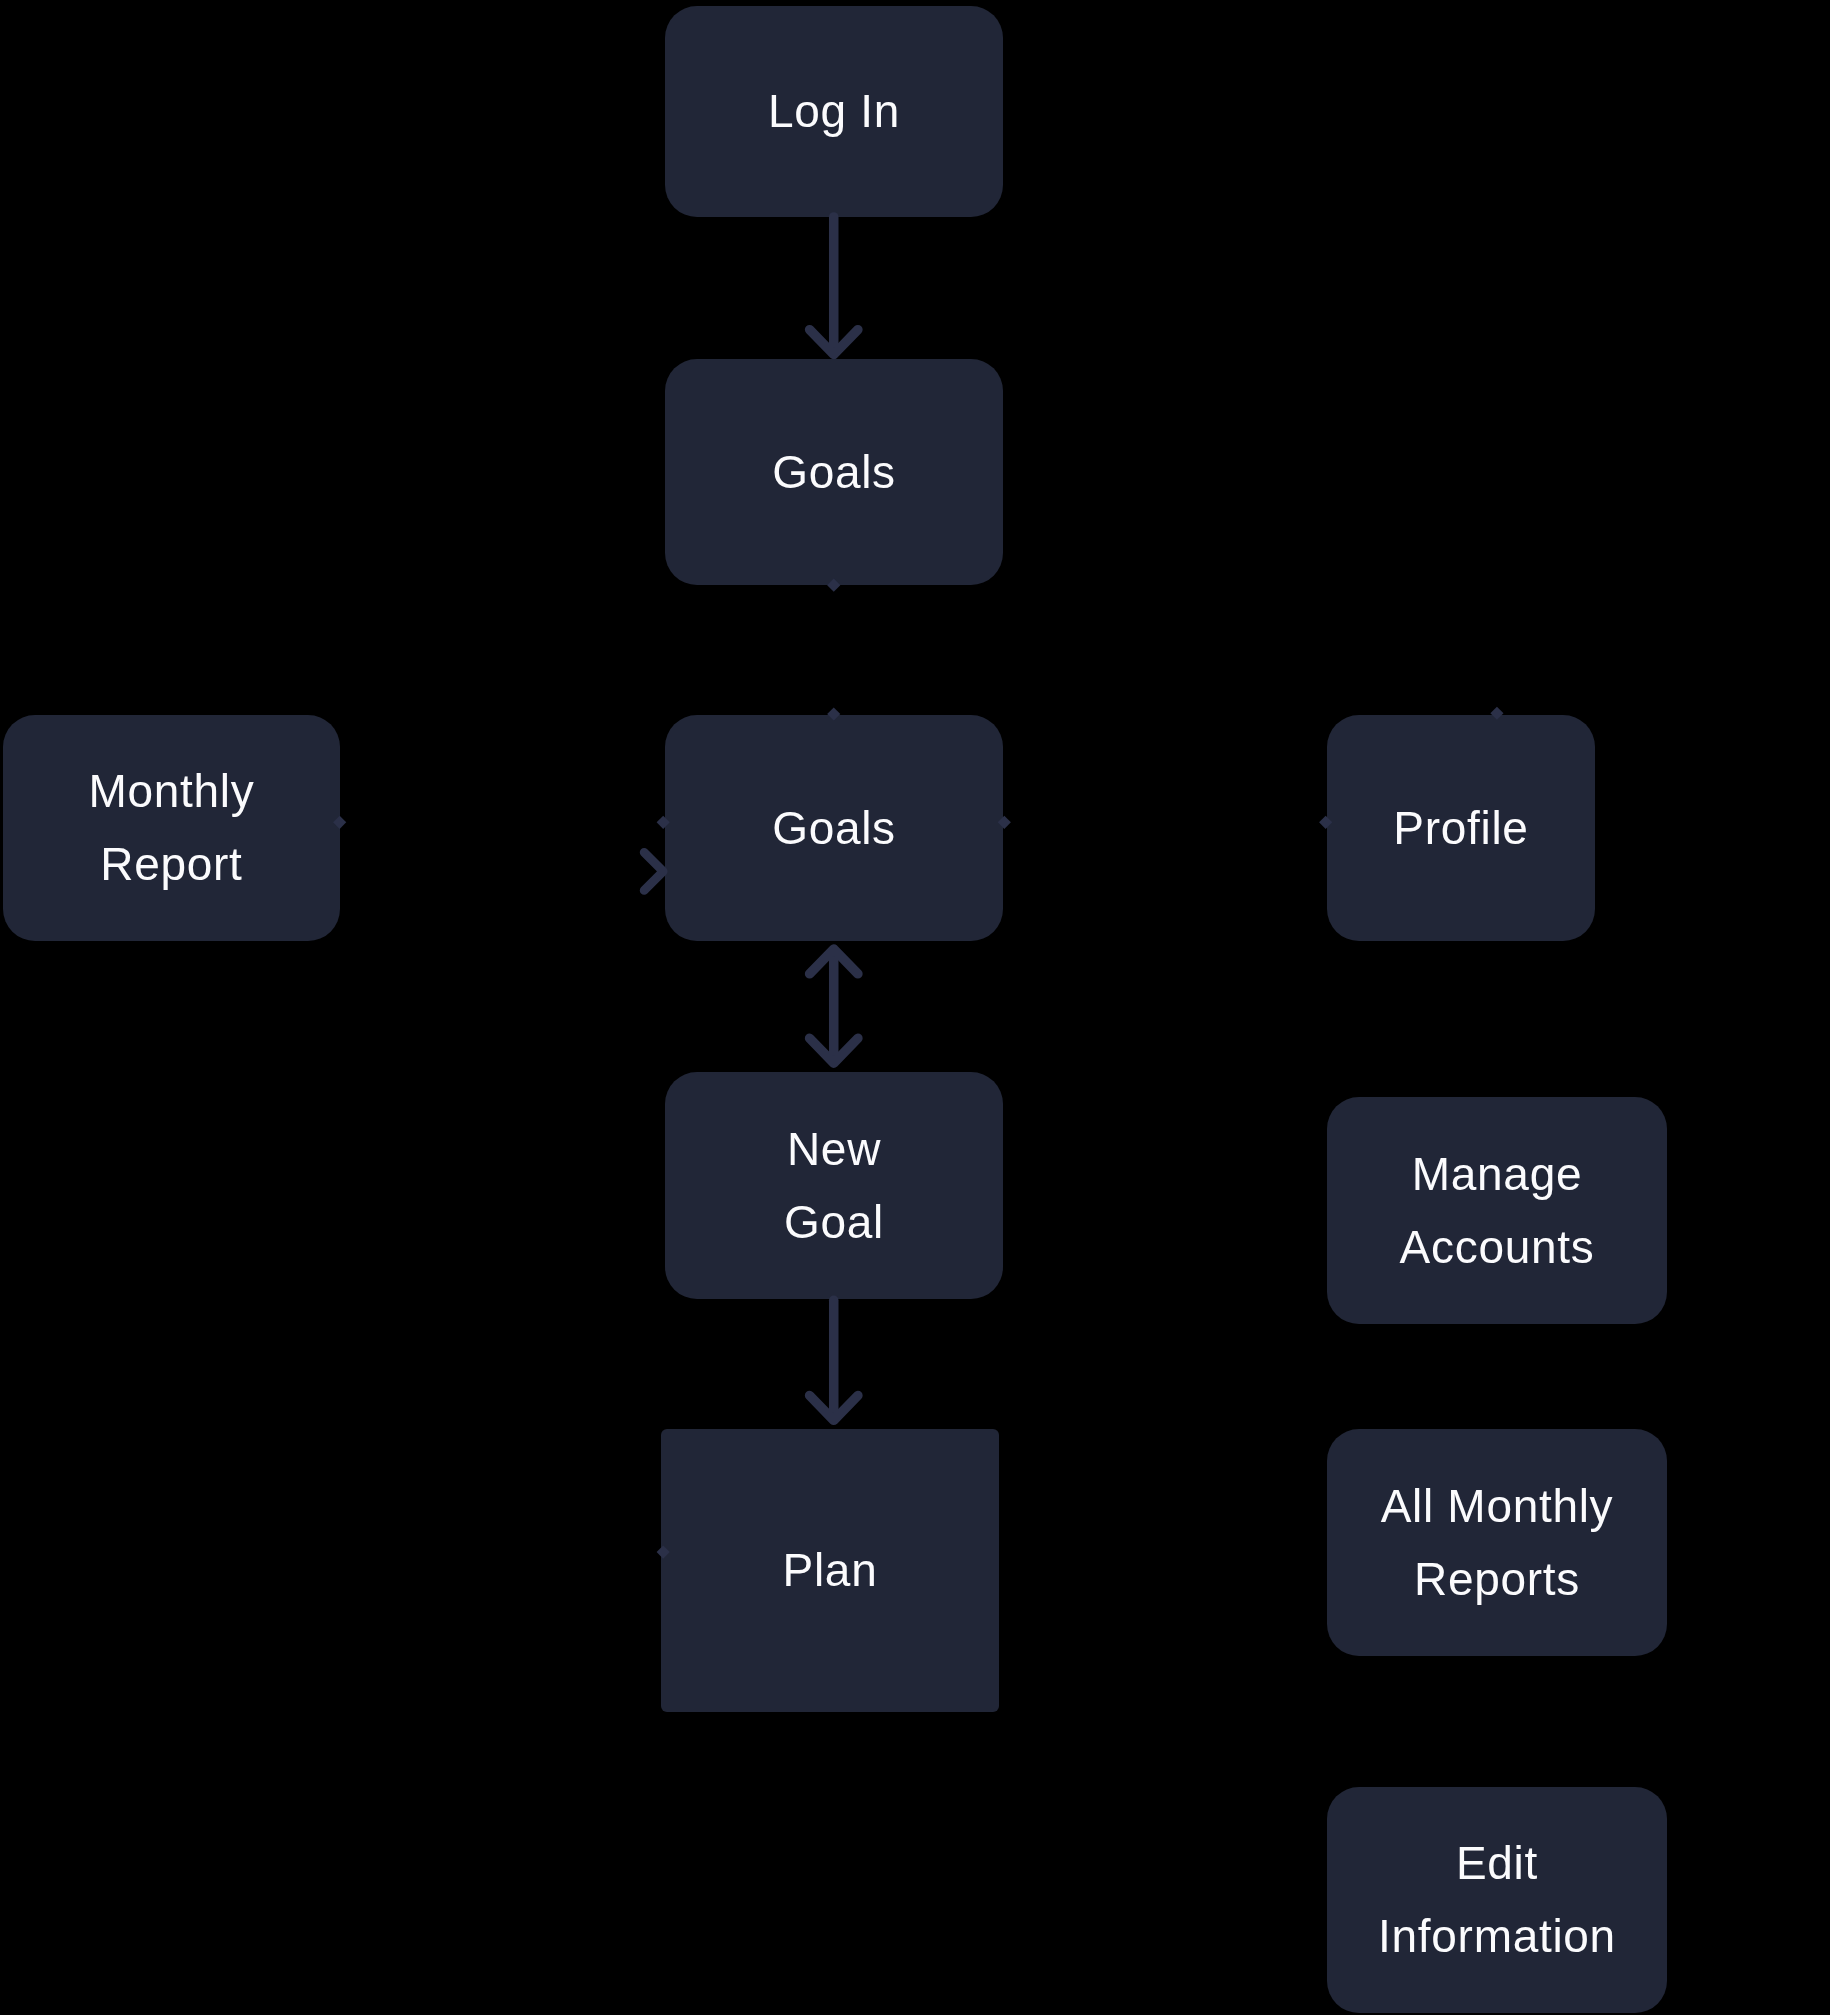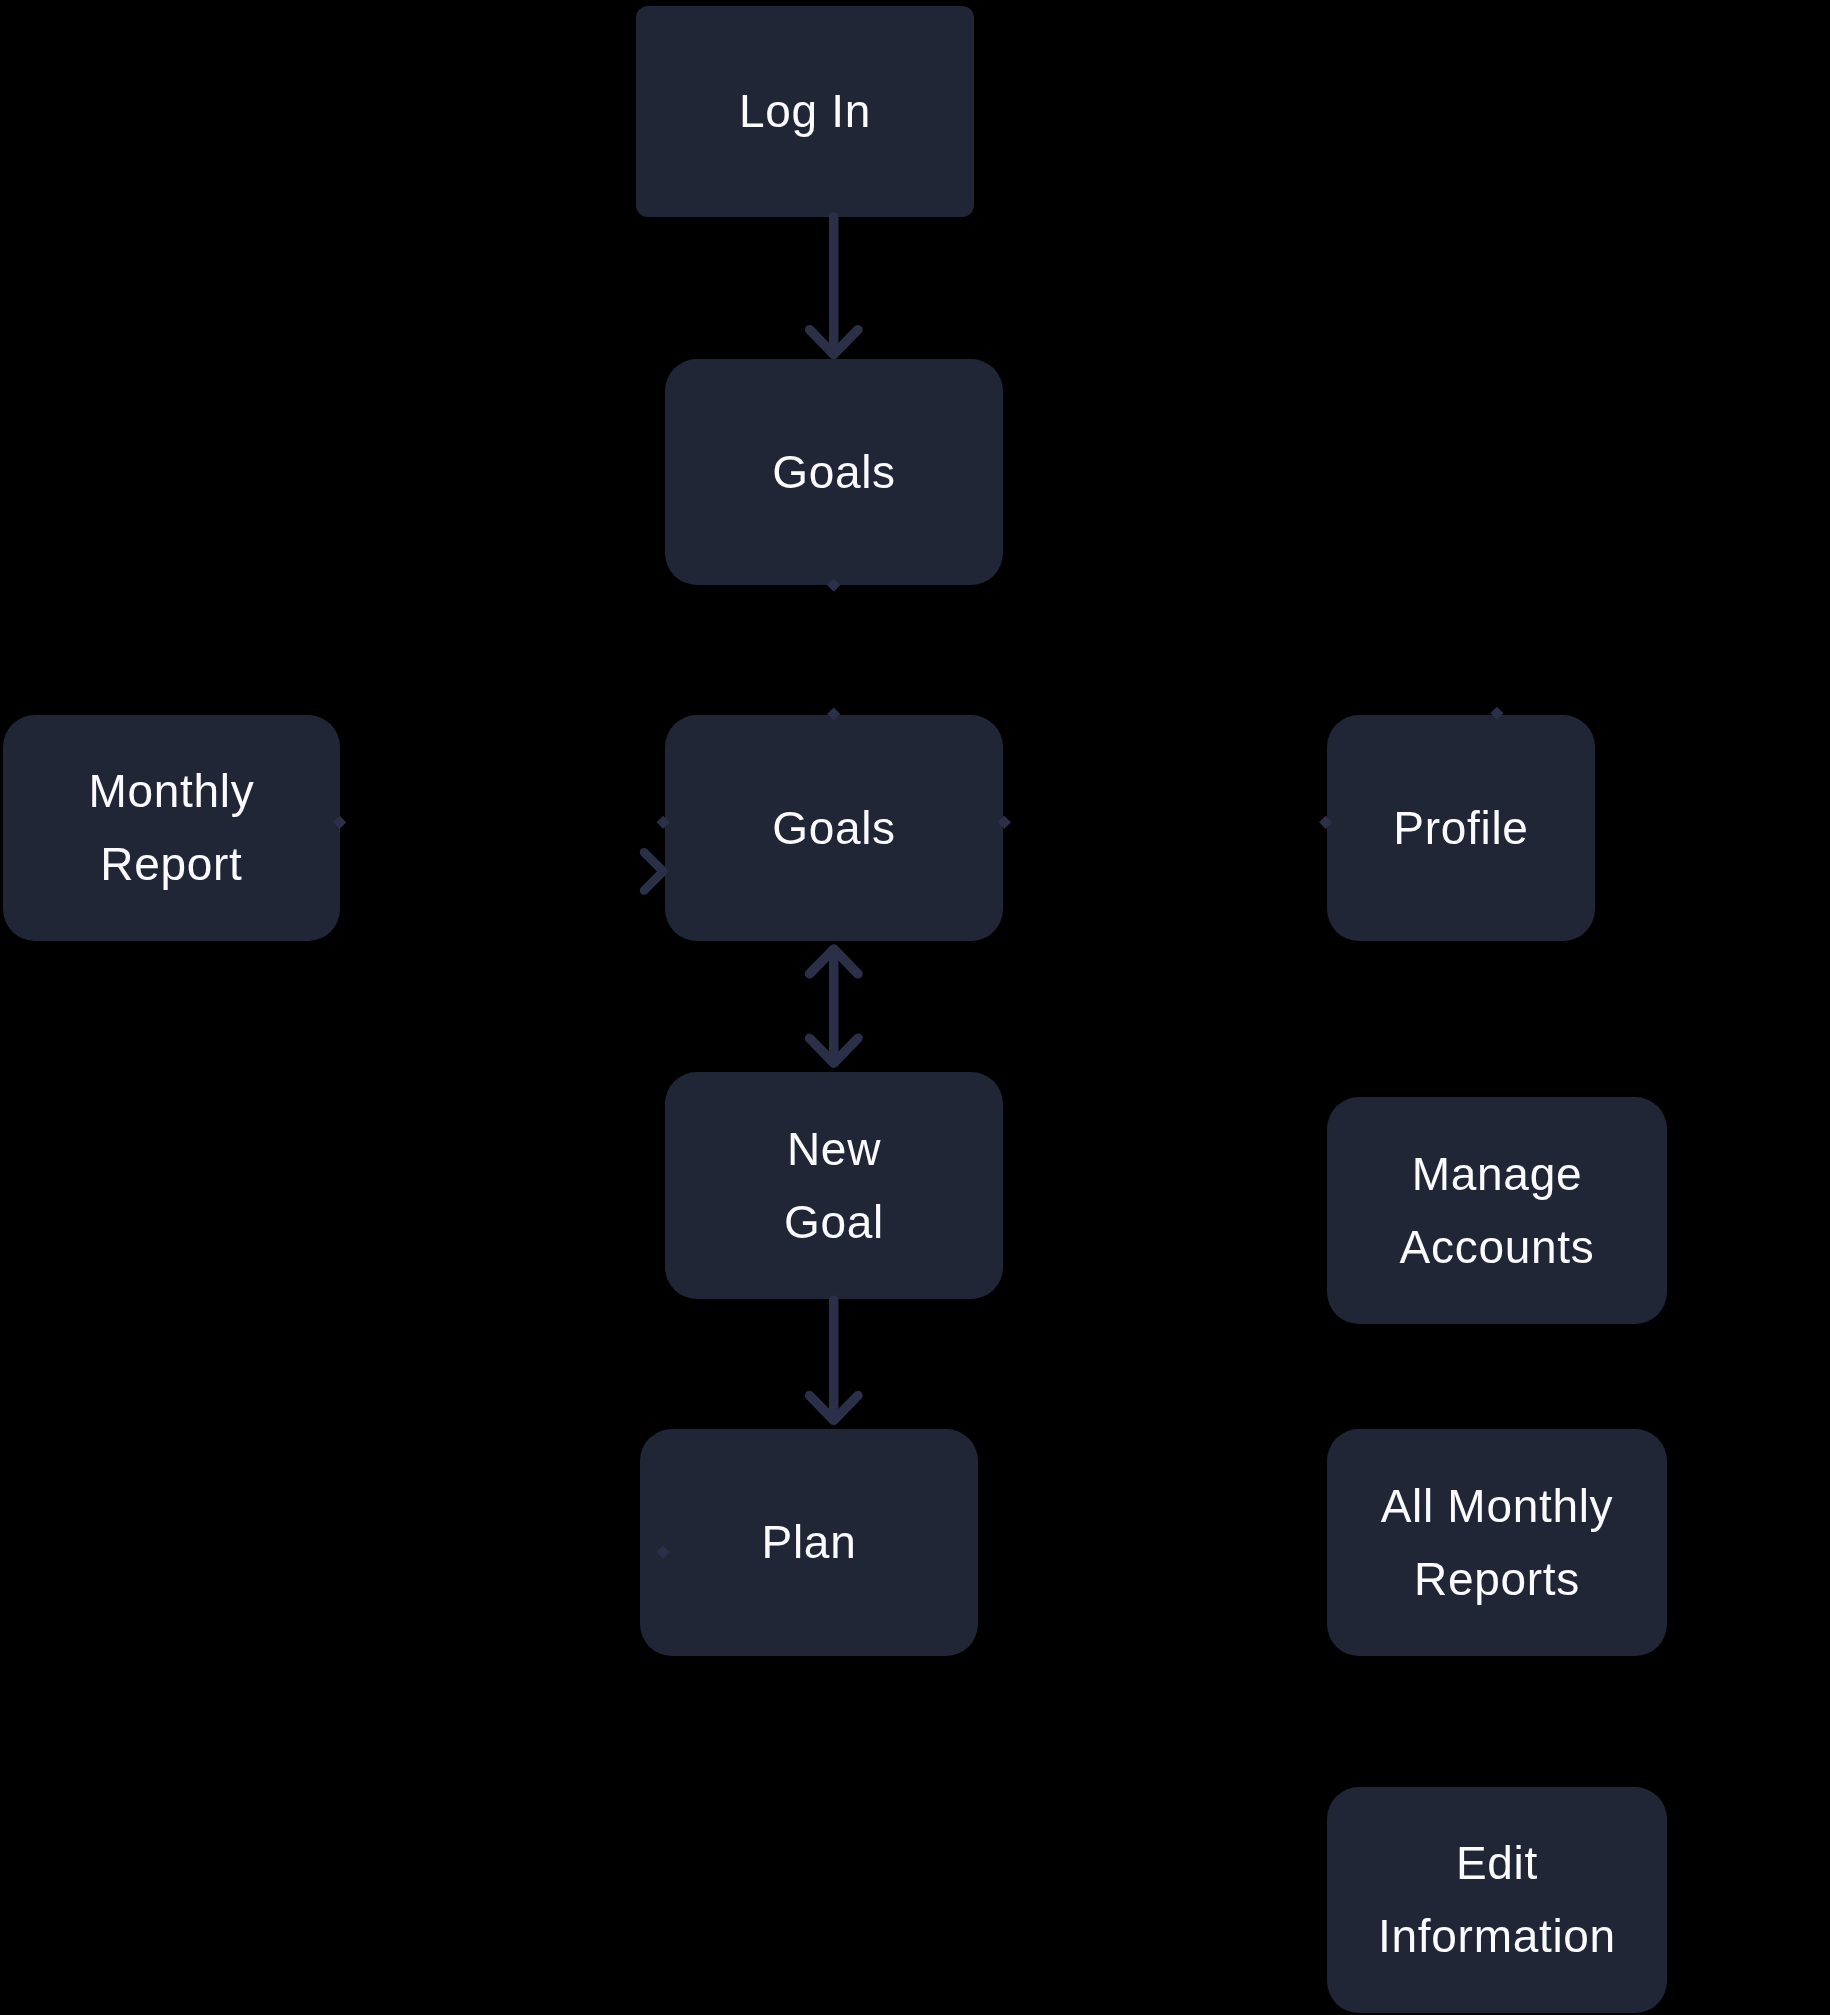--- a/index.html
+++ b/index.html
@@ -25,28 +25,28 @@
   }
   .node-label{
     color:var(--text-color);
     font-size:46px;
     line-height:73px;
     letter-spacing:0.7px;
     white-space:pre-line;
     font-weight:400;
   }
   
-  .n-login  {left:636px; top:5.9px;    width:338px; height:211px;border-radius:12px;}
+  .n-login  {left:665px; top:5.9px;    width:338px; height:211px;}
   .n-home   {left:665px; top:359px;  width:338px; height:226px;}
   .n-goals  {left:665px; top:715px;  width:338px; height:226px;}
   .n-mreport{left:2.9px;   top:715px;  width:337px; height:226px;}
   .n-profile{left:1327px;top:715px;  width:268px; height:226px;}
   .n-newgoal{left:665px; top:1072px; width:338px; height:227px;}
   .n-maccts {left:1327px;top:1072px; width:340px; height:227px;margin-top:25px;}
-  .n-plan   {left:640px; top:1429px; width:338px; height:227px;}
+  .n-plan   {left:661px; top:1429px; width:338px; height:283px;border-radius:6px;}
   .n-allrep {left:1327px;top:1429px; width:340px; height:227px;}
   .n-editinf{left:1327px;top:1787px; width:340px; height:226px;}
 
   .overlay{position:absolute;left:0;top:0;width:1830px;height:2015px;pointer-events:none;}
   .edge{stroke:var(--connector-color);stroke-width:13;fill:none;stroke-linecap:round;stroke-linejoin:round;}
   .edge-small{stroke:var(--connector-color);stroke-width:12;fill:none;stroke-linecap:round;stroke-linejoin:round;}
   .nub{fill:var(--connector-color);stroke:none;}
 </style>
 </head>
 <body>

